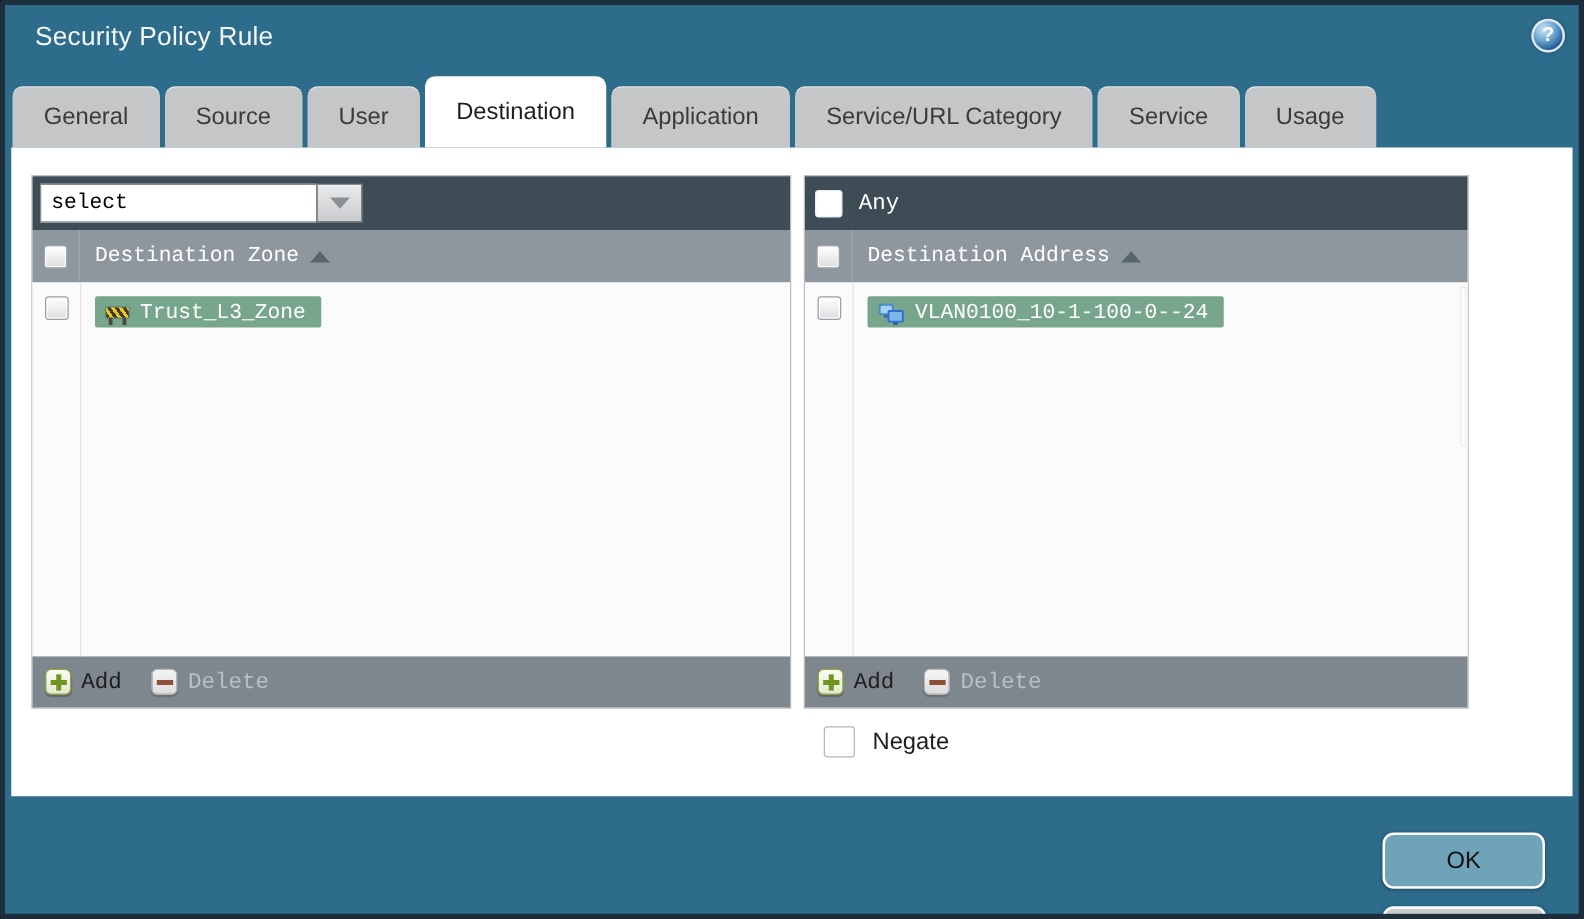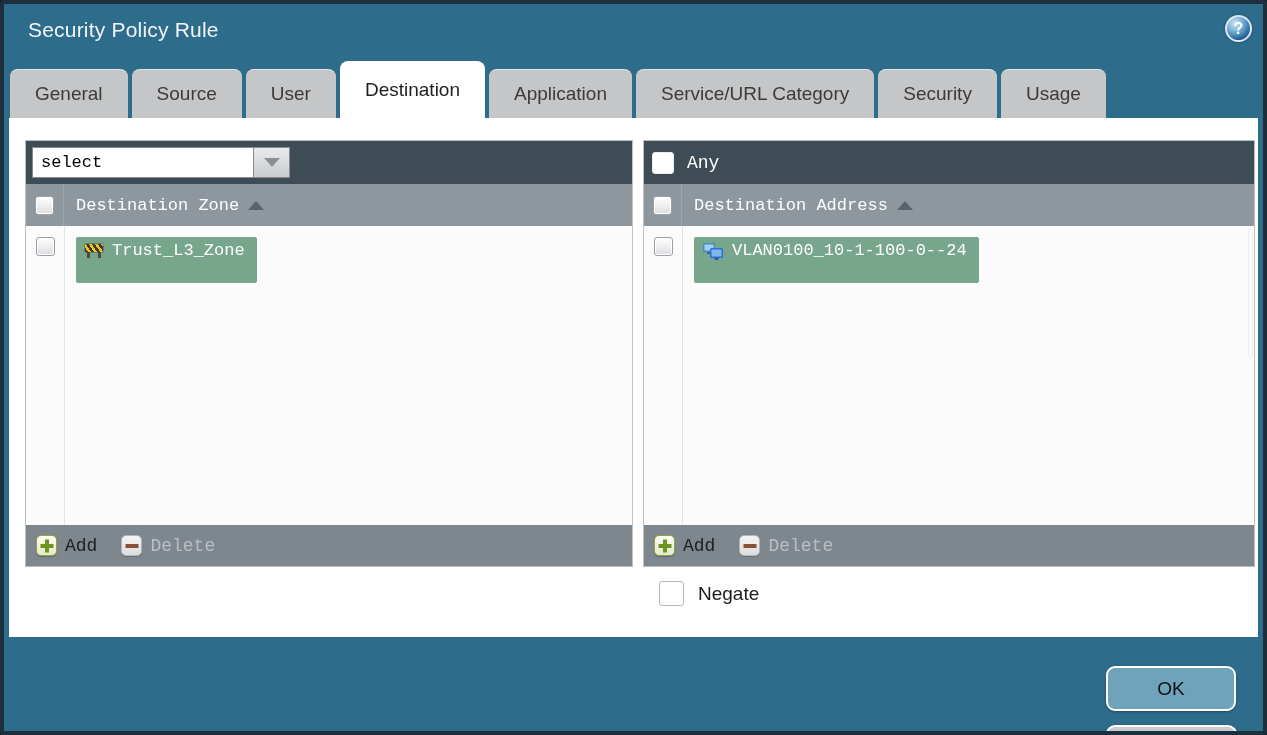--- a/index.html
+++ b/index.html
@@ -24,21 +24,21 @@
          box-shadow:inset 0 1px 0 rgba(255,255,255,.5); white-space:nowrap; }
   .tab.active { height:57px; background:#ffffff; color:#1f1f1f; box-shadow:none; }
 
   
   .content { position:absolute; left:5px; right:5px; top:114px; height:519px; background:#ffffff; }
 
   
   .panel { position:absolute; top:22px; height:427px; display:flex; flex-direction:column;
            border:1px solid #b9bfc3;font-family:Liberation Mono, monospace; }
   .panel.left  { left:16px;  width:608px; }
-  .panel.right { left:634px; width:612px; }
+  .panel.right { left:634px; width:532px; }
 
   .panel-toolbar { height:43px; background:#3e4d55; display:flex; align-items:center; padding-left:6px; flex:none; }
 
   .combo { display:flex; width:258px; height:31px; cursor:pointer; }
   .combo-text { flex:1; background:#fff; border:1px solid #878c90; border-right:none;
                 font-size:17px; line-height:29px; padding-left:8px; color:#000; }
   .combo-btn { width:37px; background:linear-gradient(#e9eaeb,#c9cbcd); border:1px solid #878c90;
                display:flex; align-items:center; justify-content:center; }
   .tri-down { width:0; height:0; border-left:8px solid transparent; border-right:8px solid transparent;
               border-top:9px solid #8a9094; }
@@ -55,22 +55,22 @@
   .col-label { color:#fff; font-size:17px; margin-left:12px; }
   .sort-asc { width:0; height:0; border-left:8px solid transparent; border-right:8px solid transparent;
               border-bottom:9px solid #59656c; margin-left:9px; }
 
   .grid-body { flex:1; background:#fbfbfb; position:relative; overflow:hidden; }
   .grid-body::before { content:''; position:absolute; left:38px; top:0; bottom:0; width:1px; background:#e4e4e4; }
   .scroll-hint { position:absolute; right:1px; top:3px; width:5px; height:128px;
                  background:#fdfdfd; border:1px solid #ececec; border-radius:3px; }
 
   .row { display:flex; align-items:flex-start; padding:11px 0 0 10px; }
-  .chip { display:inline-flex; align-items:center; gap:8px; background:#78a68c; color:#fff;
-          font-size:17px; padding:4px 12px 23px 8px; margin-left:21px; border-radius:2px; cursor:pointer; }
+  .chip { display:inline-flex; align-items:flex-end; gap:8px; background:#78a68c; color:#fff;
+          font-size:17px; padding:4px 12px 2px 8px; margin-left:21px; border-radius:2px; cursor:pointer; }
 
   
   .zone-icon { position:relative; width:20px; height:15px; flex:none; }
   .zone-icon .bar { position:absolute; left:1px; top:1px; width:18px; height:8px; border-radius:1px;
         background:repeating-linear-gradient(55deg, #3a3a30 0 2.5px, #f0c419 2.5px 5px);
         box-shadow:0 0 0 1px rgba(60,60,45,.35); }
   .zone-icon::before, .zone-icon::after { content:''; position:absolute; bottom:0; width:3px; height:6px; background:#4a4a40; }
   .zone-icon::before { left:3px; } .zone-icon::after { right:3px; }
 
   
@@ -111,21 +111,21 @@
   <div class="title">Security Policy Rule</div>
   <div class="help-icon">?</div>
 
   <div class="tabs">
     <div class="tab">General</div>
     <div class="tab">Source</div>
     <div class="tab">User</div>
     <div class="tab active">Destination</div>
     <div class="tab">Application</div>
     <div class="tab">Service/URL Category</div>
-    <div class="tab">Security</div>
+    <div class="tab">Service</div>
     <div class="tab">Usage</div>
   </div>
 
   <div class="content">
 
     <div class="panel left">
       <div class="panel-toolbar">
         <div class="combo">
           <div class="combo-text">select</div>
           <div class="combo-btn">

